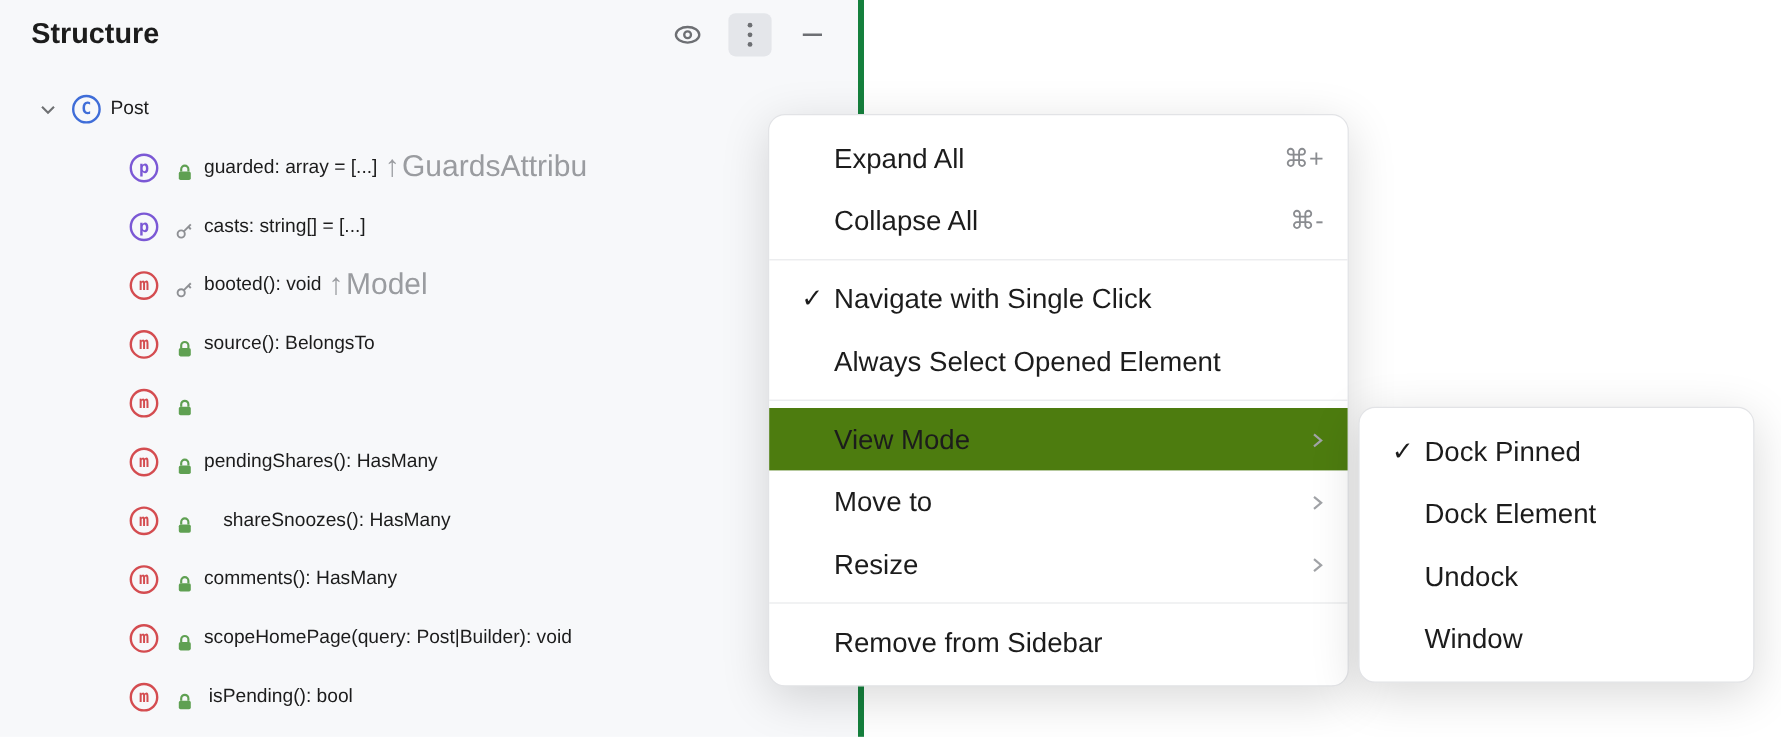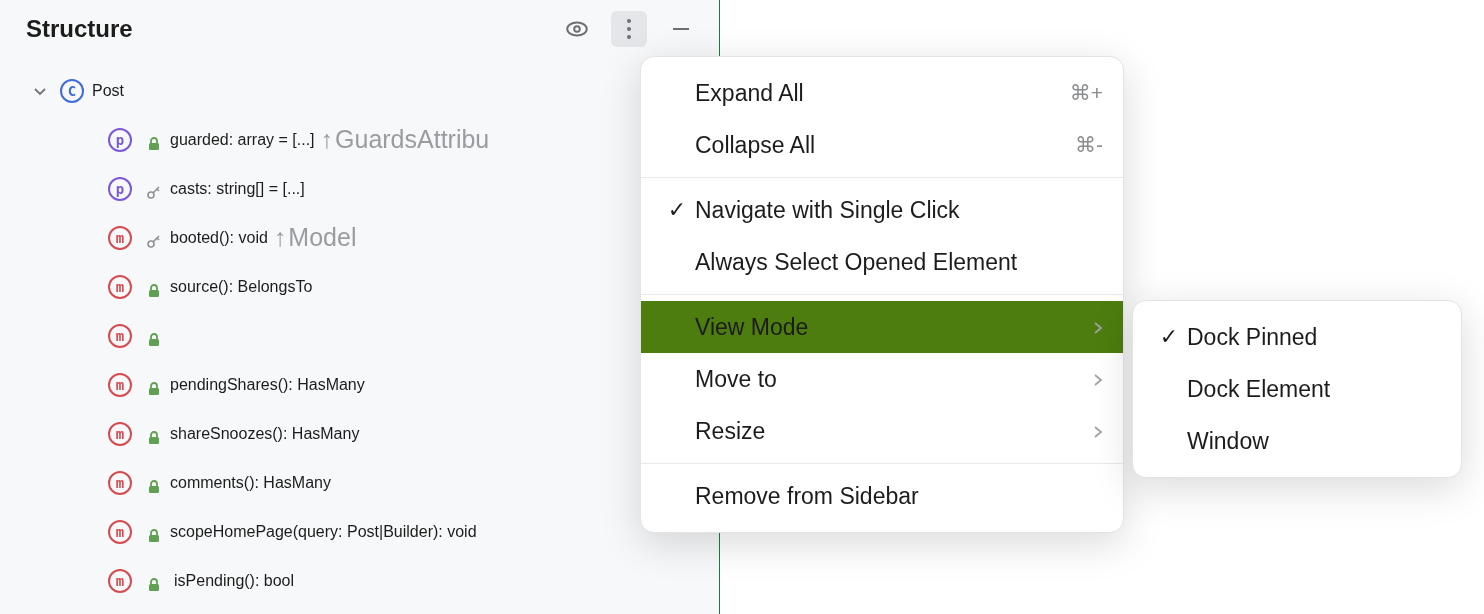--- a/index.html
+++ b/index.html
@@ -13,21 +13,21 @@
     height: 614px;
     overflow: hidden;
     position: relative;
   }
   .panel {
     position: absolute;
     left: 0; top: 0;
     width: 720px;
     height: 614px;
     background: #f7f8fa;
-    border-right: 1px solid #15803d;
+    border-right: 5px solid #15803d;
   }
   .panel-header {
     display: flex;
     align-items: center;
     height: 58px;
     padding: 0 20px 0 26px;
   }
   .panel-title {
     font-weight: 700;
     font-size: 24px;
@@ -108,20 +108,21 @@
   }
 
   
   .popup {
     position: absolute;
     background: #fff;
     border: 1px solid #e2e3e6;
     border-radius: 14px;
     box-shadow: 0 10px 40px rgba(0,0,0,0.15);
     padding: 10px 0;
+    margin-top: 39px;
   }
   .popup-main {
     left: 640px;
     top: 56px;
     width: 484px;
   }
   .popup-sub {
     left: 1132px;
     top: 300px;
     width: 330px;
@@ -288,21 +289,21 @@
     <div class="tree-row child">
       <span class="icon-slot">
           <span class="kind-circle kind-m">m</span>
         </span>
       <span class="small-icon">
         <svg width="16" height="16" viewBox="0 0 16 16" fill="#5fa052">
             <rect x="3" y="7" width="10" height="7" rx="1.5"></rect>
             <path d="M5 7 V5 a3 3 0 0 1 6 0 V7" fill="none" stroke="#5fa052" stroke-width="1.8"></path>
           </svg>
       </span>
-      <span class="member-text" style="margin-left:8px">shareSnoozes(): HasMany</span>
+      <span class="member-text" style="margin-left:24px">shareSnoozes(): HasMany</span>
     </div>
 
     <div class="tree-row child">
       <span class="icon-slot">
           <span class="kind-circle kind-m">m</span>
         </span>
       <span class="small-icon">
         <svg width="16" height="16" viewBox="0 0 16 16" fill="#5fa052">
             <rect x="3" y="7" width="10" height="7" rx="1.5"></rect>
             <path d="M5 7 V5 a3 3 0 0 1 6 0 V7" fill="none" stroke="#5fa052" stroke-width="1.8"></path>
@@ -399,15 +400,19 @@
   <div class="menu-item">
     <span class="menu-check">✓</span>
     <span class="menu-label">Dock Pinned</span>
   </div>
   <div class="menu-item">
     <span class="menu-indent"></span>
     <span class="menu-label">Dock Element</span>
   </div>
   <div class="menu-item">
     <span class="menu-indent"></span>
+    <span class="menu-label">Undock</span>
+  </div>
+  <div class="menu-item">
+    <span class="menu-indent"></span>
     <span class="menu-label">Window</span>
   </div>
 </div>
 
 </body></html>

